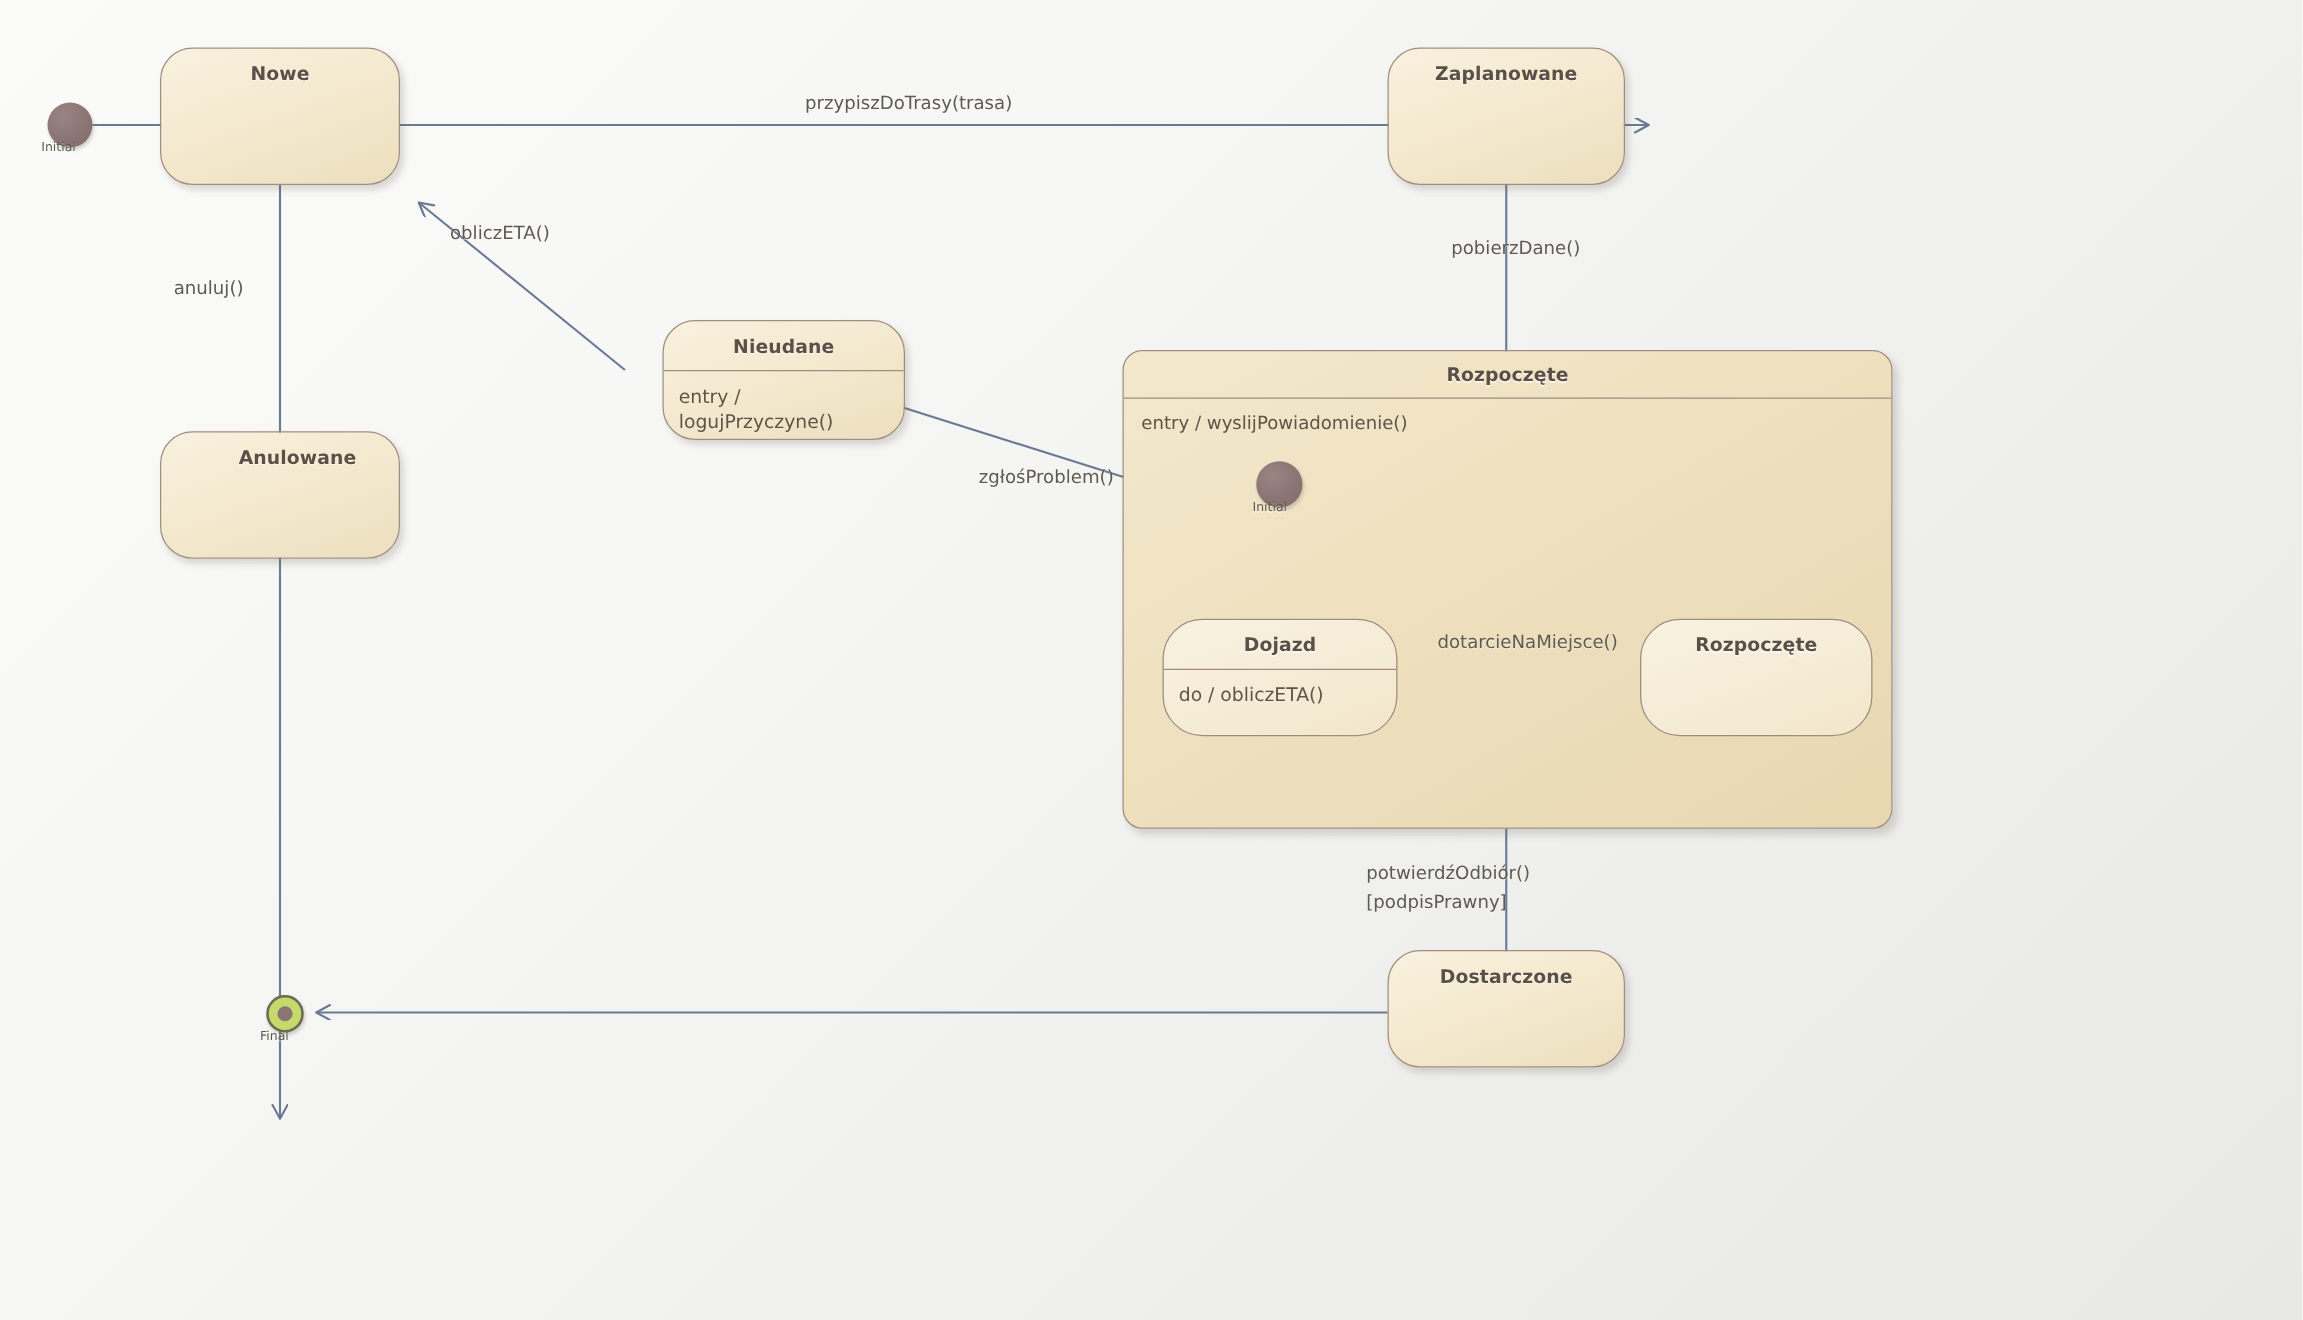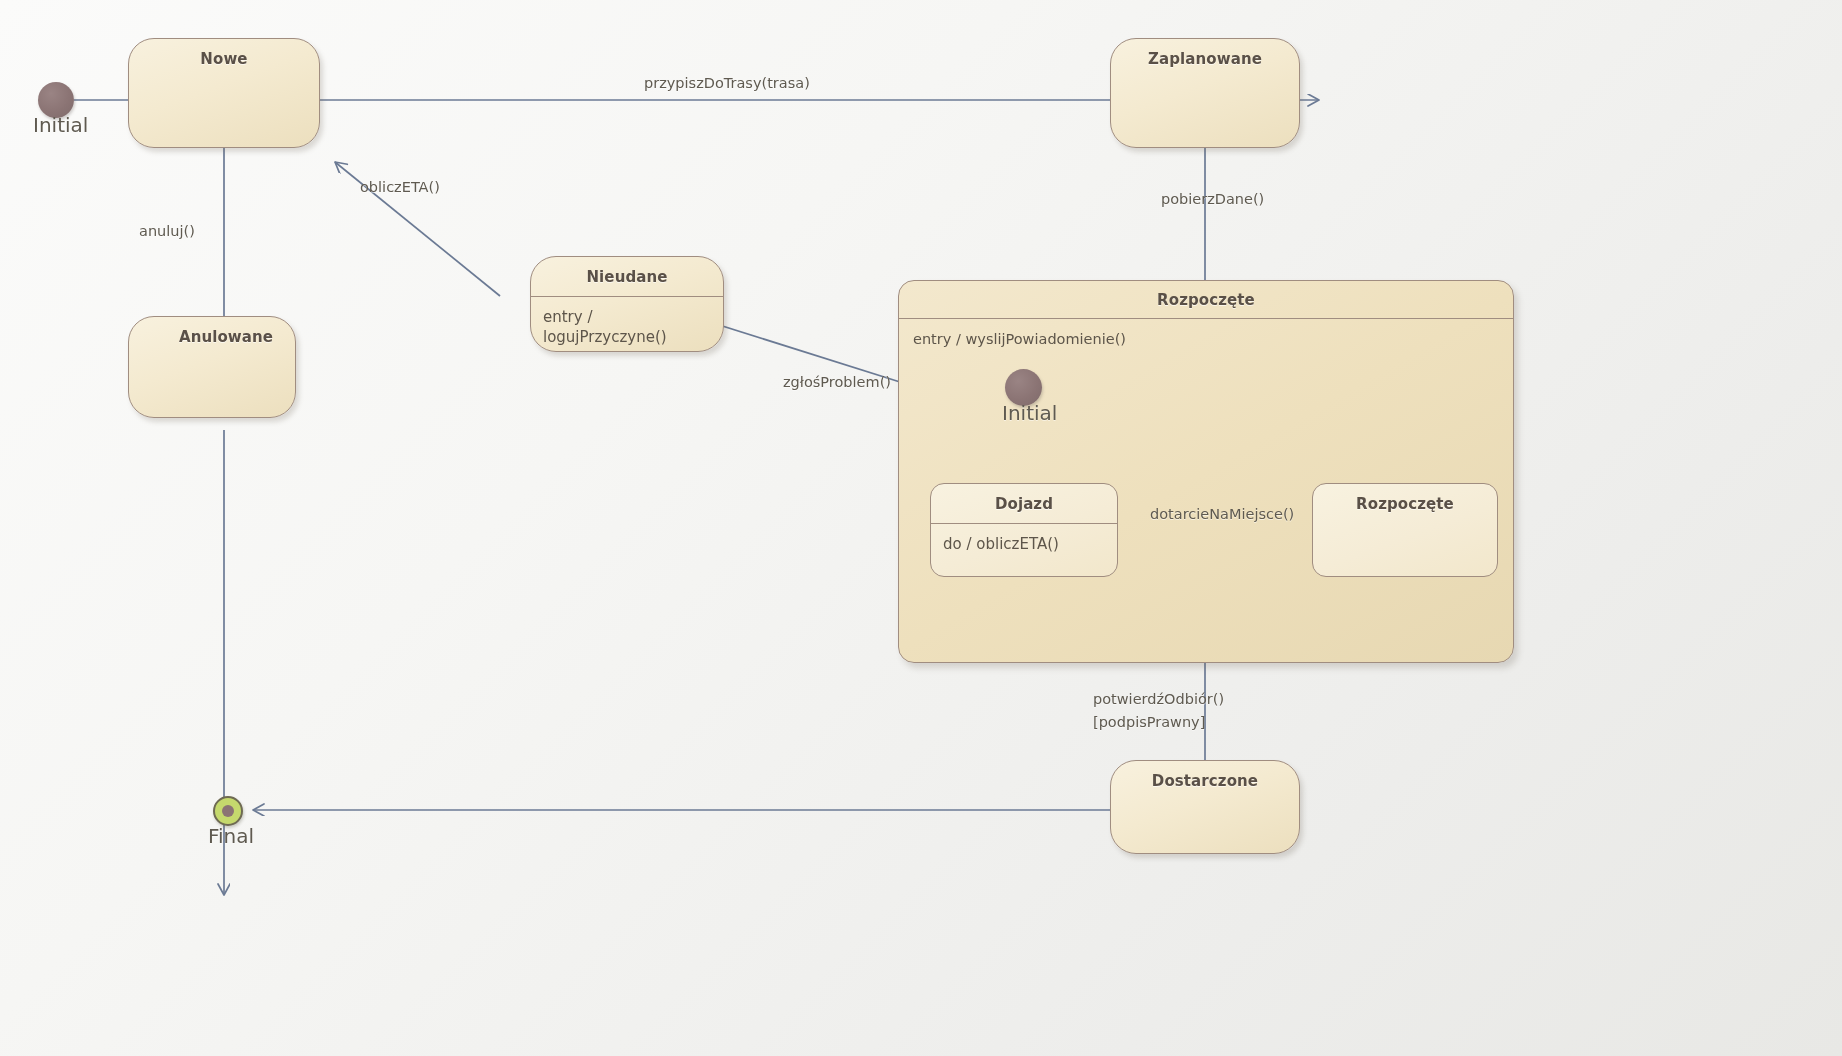--- a/index.html
+++ b/index.html
@@ -74,23 +74,24 @@
     font-size: 15px;
   }
   .state.composite > .body {
     font-size: 14.5px;
     padding: 11px 0 0 14px;
     color: #5d554a;
   }
   
   .state.nested {
     box-shadow: none;
-    border-radius: 14px;
+    border-radius: 32px;
     background: linear-gradient(160deg, #f8f2e0 0%, #f5ecd6 55%, #f2e7cb 100%);
     border: 1.5px solid #a08d80;
+    margin-top: 12px;
   }
 
   
   .initial-node {
     position: absolute;
     border-radius: 50%;
     background: radial-gradient(circle at 36% 32%, #9a8484 0%, #8b7474 55%, #7e6a6a 100%);
     box-shadow: 1px 2px 3px rgba(100,90,85,0.3);
   }
   .final-node {
@@ -105,21 +106,21 @@
     justify-content: center;
   }
   .final-node .dot {
     width: 46%;
     height: 46%;
     border-radius: 50%;
     background: #8b7474;
   }
   .node-label {
     position: absolute;
-    font-size: 20px;
+    font-size: 10px;
     color: #5f5a50;
     white-space: nowrap;
     text-shadow: 0 1px 0 rgba(255,255,255,0.5);
   }
 
   
   .edge-label {
     position: absolute;
     font-size: 14.5px;
     color: #5f5a50;
@@ -171,21 +172,21 @@
     <div class="node-label" style="left:33px; top:113px;">Initial</div>
 
     <div class="state" style="left:128px; top:38px; width:192px; height:110px;">
       <div class="title">Nowe</div>
     </div>
 
     <div class="state" style="left:1110px; top:38px; width:190px; height:110px;">
       <div class="title">Zaplanowane</div>
     </div>
 
-    <div class="state" style="left:128px; top:316px; width:168px; height:102px;padding-left:28px;">
+    <div class="state" style="left:128px; top:345px; width:192px; height:102px;padding-left:28px;">
       <div class="title">Anulowane</div>
     </div>
 
     <div class="state compartment" style="left:490px; top:256px; width:194px; height:96px;margin-left:40px;">
       <div class="title">Nieudane</div>
       <div class="body">entry / logujPrzyczyne()</div>
     </div>
 
     <div class="state composite" style="left:898px; top:280px; width:616px; height:383px;">
       <div class="title">Rozpoczęte</div>

